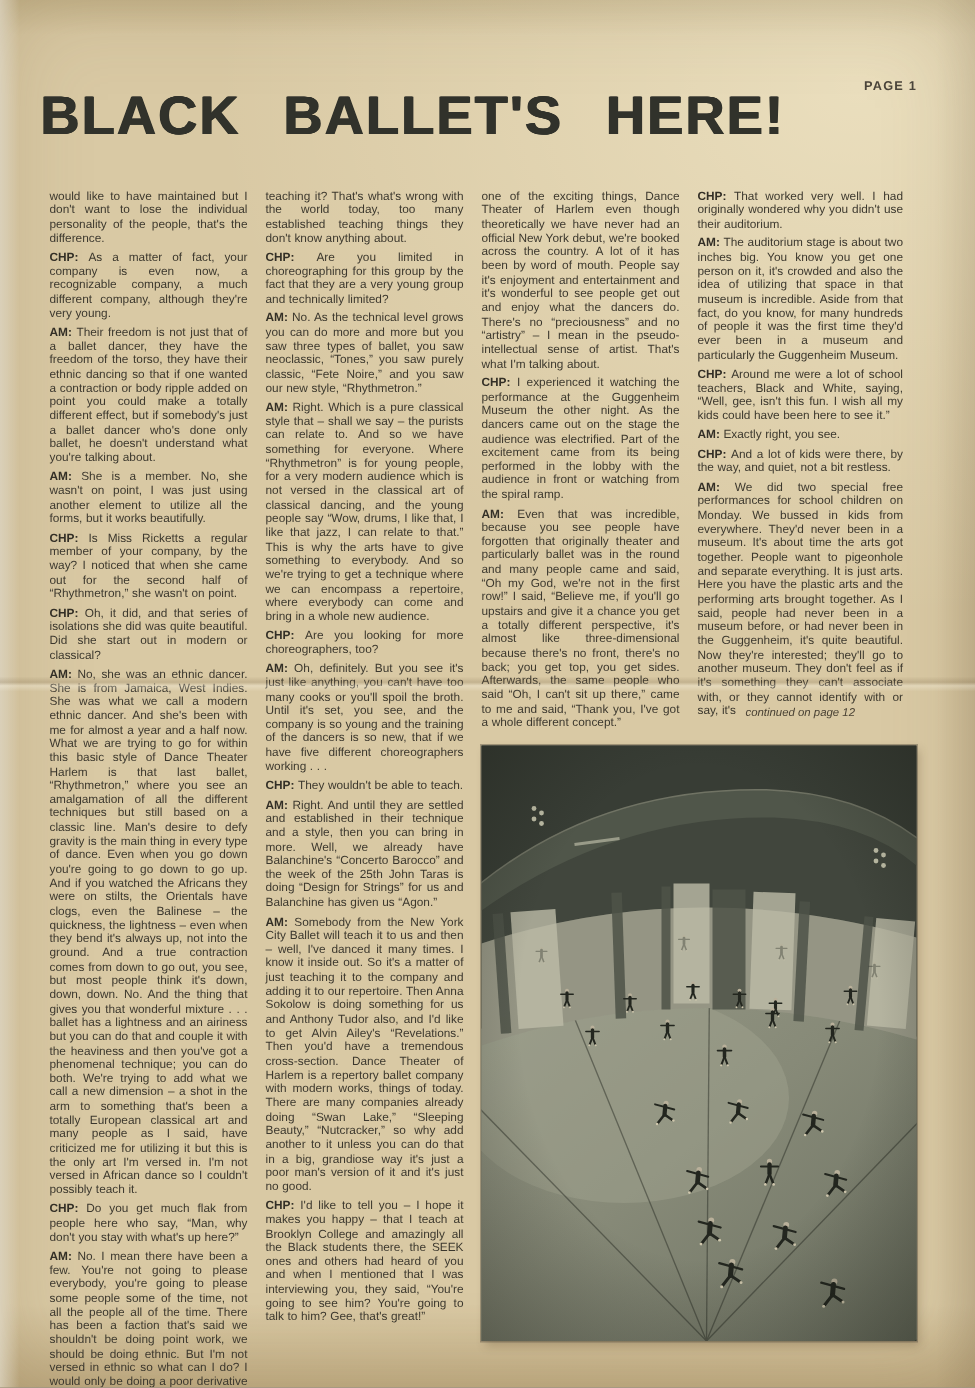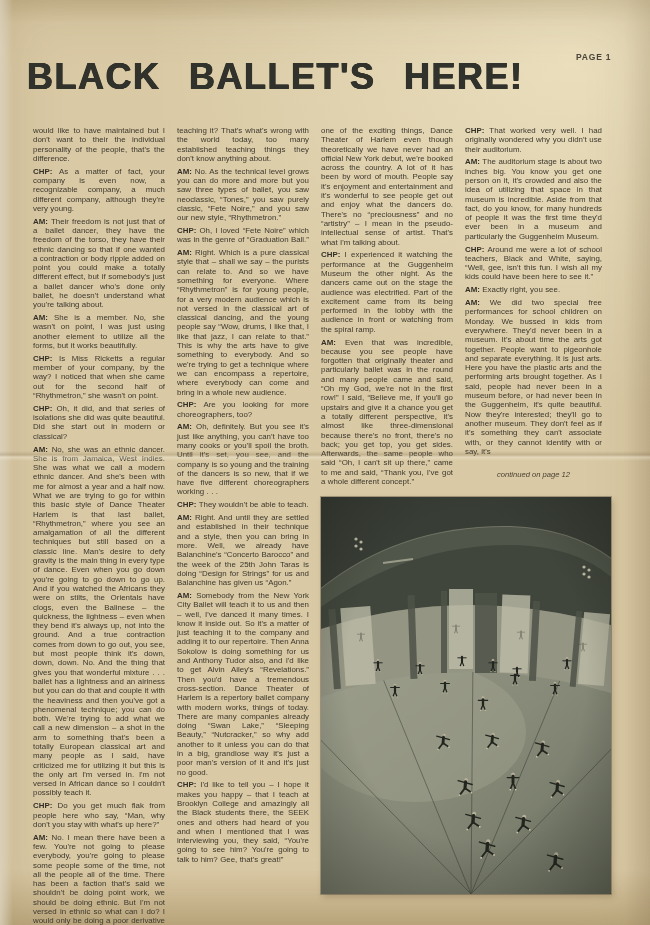--- a/index.html
+++ b/index.html
@@ -54,52 +54,53 @@
 </head>
 <body>
 
 <div class="page">
 
   <div class="page-label">PAGE 1</div>
 
   <h1 class="headline">BLACK BALLET'S HERE!</h1>
 
   <div class="col col1">
-      <p>would like to have maintained but I don't want to their the individual personality of the people, that's the difference.</p>
+      <p>would like to have maintained but I don't want to lose the individual personality of the people, that's the difference.</p>
       <p><b>CHP: </b>As a matter of fact, your company is even now, a recognizable company, a much different company, although they're very young.</p>
       <p><b>AM: </b>Their freedom is not just that of a ballet dancer, they have the freedom of the torso, they have their ethnic dancing so that if one wanted a contraction or body ripple added on point you could make a totally different effect, but if somebody's just a ballet dancer who's done only ballet, he doesn't understand what you're talking about.</p>
       <p><b>AM: </b>She is a member. No, she wasn't on point, I was just using another element to utilize all the forms, but it works beautifully.</p>
       <p><b>CHP: </b>Is Miss Ricketts a regular member of your company, by the way? I noticed that when she came out for the second half of “Rhythmetron,” she wasn't on point.</p>
       <p><b>CHP: </b>Oh, it did, and that series of isolations she did was quite beautiful. Did she start out in modern or classical?</p>
       <p><b>AM: </b>No, she was an ethnic dancer. She is from Jamaica, West Indies. She was what we call a modern ethnic dancer. And she's been with me for almost a year and a half now. What we are trying to go for within this basic style of Dance Theater Harlem is that last ballet, “Rhythmetron,” where you see an amalgamation of all the different techniques but still based on a classic line. Man's desire to defy gravity is the main thing in every type of dance. Even when you go down you're going to go down to go up. And if you watched the Africans they were on stilts, the Orientals have clogs, even the Balinese – the quickness, the lightness – even when they bend it's always up, not into the ground. And a true contraction comes from down to go out, you see, but most people think it's down, down, down. No. And the thing that gives you that wonderful mixture . . . ballet has a lightness and an airiness but you can do that and couple it with the heaviness and then you've got a phenomenal technique; you can do both. We're trying to add what we call a new dimension – a shot in the arm to something that's been a totally European classical art and many people as I said, have criticized me for utilizing it but this is the only art I'm versed in. I'm not versed in African dance so I couldn't possibly teach it.</p>
       <p><b>CHP: </b>Do you get much flak from people here who say, “Man, why don't you stay with what's up here?”</p>
       <p><b>AM: </b>No. I mean there have been a few. You're not going to please everybody, you're going to please some people some of the time, not all the people all of the time. There has been a faction that's said we shouldn't be doing point work, we should be doing ethnic. But I'm not versed in ethnic so what can I do? I would only be doing a poor derivative of what it should be. I have never studied in Africa, I don't know African dance so why should I be</p>
     </div>
   <div class="col col2">
       <p>teaching it? That's what's wrong with the world today, too many established teaching things they don't know anything about.</p>
+      <p><b>CHP: </b>Are you limited in choreographing for this group by the fact that they are a very young group and technically limited?</p>
       <p><b>AM: </b>No. As the technical level grows you can do more and more but you saw three types of ballet, you saw neoclassic, “Tones,” you saw purely classic, “Fete Noire,” and you saw our new style, “Rhythmetron.”</p>
-      <p><b>CHP: </b>Oh, I loved “Fete Noire” which was in the genre of “Graduation Ball.”</p>
       <p><b>AM: </b>Right. Which is a pure classical style that – shall we say – the purists can relate to. And so we have something for everyone. Where “Rhythmetron” is for young people, for a very modern audience which is not versed in the classical art of classical dancing, and the young people say “Wow, drums, I like that, I like that jazz, I can relate to that.” This is why the arts have to give something to everybody. And so we're trying to get a technique where we can encompass a repertoire, where everybody can come and bring in a whole new audience.</p>
       <p><b>CHP: </b>Are you looking for more choreographers, too?</p>
       <p><b>AM: </b>Oh, definitely. But you see it's just like anything, you can't have too many cooks or you'll spoil the broth. Until it's set, you see, and the company is so young and the training of the dancers is so new, that if we have five different choreographers working . . .</p>
       <p><b>CHP: </b>They wouldn't be able to teach.</p>
       <p><b>AM: </b>Right. And until they are settled and established in their technique and a style, then you can bring in more. Well, we already have Balanchine's “Concerto Barocco” and the week of the 25th John Taras is doing “Design for Strings” for us and Balanchine has given us “Agon.”</p>
       <p><b>AM: </b>Somebody from the New York City Ballet will teach it to us and then – well, I've danced it many times. I know it inside out. So it's a matter of just teaching it to the company and adding it to our repertoire. Then Anna Sokolow is doing something for us and Anthony Tudor also, and I'd like to get Alvin Ailey's “Revelations.” Then you'd have a tremendous cross-section. Dance Theater of Harlem is a repertory ballet company with modern works, things of today. There are many companies already doing “Swan Lake,” “Sleeping Beauty,” “Nutcracker,” so why add another to it unless you can do that in a big, grandiose way it's just a poor man's version of it and it's just no good.</p>
       <p><b>CHP: </b>I'd like to tell you – I hope it makes you happy – that I teach at Brooklyn College and amazingly all the Black students there, the SEEK ones and others had heard of you and when I mentioned that I was interviewing you, they said, “You're going to see him? You're going to talk to him? Gee, that's great!”</p>
     </div>
   <div class="col col3">
       <p>one of the exciting things, Dance Theater of Harlem even though theoretically we have never had an official New York debut, we're booked across the country. A lot of it has been by word of mouth. People say it's enjoyment and entertainment and it's wonderful to see people get out and enjoy what the dancers do. There's no “preciousness” and no “artistry” – I mean in the pseudo-intellectual sense of artist. That's what I'm talking about.</p>
       <p><b>CHP: </b>I experienced it watching the performance at the Guggenheim Museum the other night. As the dancers came out on the stage the audience was electrified. Part of the excitement came from its being performed in the lobby with the audience in front or watching from the spiral ramp.</p>
       <p><b>AM: </b>Even that was incredible, because you see people have forgotten that originally theater and particularly ballet was in the round and many people came and said, “Oh my God, we're not in the first row!” I said, “Believe me, if you'll go upstairs and give it a chance you get a totally different perspective, it's almost like three-dimensional because there's no front, there's no back; you get top, you get sides. Afterwards, the same people who said “Oh, I can't sit up there,” came to me and said, “Thank you, I've got a whole different concept.”</p>
     </div>
   <div class="col col4">
       <p><b>CHP: </b>That worked very well. I had originally wondered why you didn't use their auditorium.</p>
       <p><b>AM: </b>The auditorium stage is about two inches big. You know you get one person on it, it's crowded and also the idea of utilizing that space in that museum is incredible. Aside from that fact, do you know, for many hundreds of people it was the first time they'd ever been in a museum and particularly the Guggenheim Museum.</p>
       <p><b>CHP: </b>Around me were a lot of school teachers, Black and White, saying, “Well, gee, isn't this fun. I wish all my kids could have been here to see it.”</p>
       <p><b>AM: </b>Exactly right, you see.</p>
+      <p><b>CHP: </b>And a lot of kids were there, by the way, and quiet, not a bit restless.</p>
       <p><b>AM: </b>We did two special free performances for school children on Monday. We bussed in kids from everywhere. They'd never been in a museum. It's about time the arts got together. People want to pigeonhole and separate everything. It is just arts. Here you have the plastic arts and the performing arts brought together. As I said, people had never been in a museum before, or had never been in the Guggenheim, it's quite beautiful. Now they're interested; they'll go to another museum. They don't feel as if it's something they can't associate with, or they cannot identify with or say, it's</p>
     </div>
 
   <div class="continued">continued on page 12</div>
 
   <div class="photo">
     <svg width="290" height="397" viewBox="0 0 290 397" xmlns="http://www.w3.org/2000/svg">
       <defs>
         <linearGradient id="floorGrad" x1="0" y1="0" x2="1" y2="1">
           <stop offset="0" stop-color="#9a9c8a"></stop>

